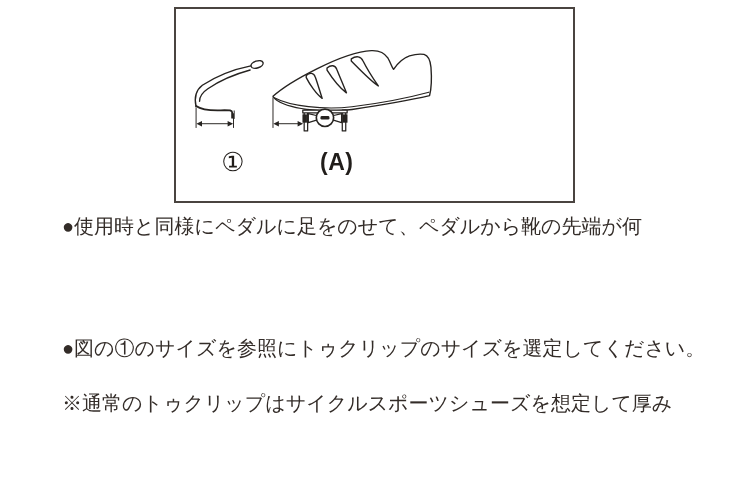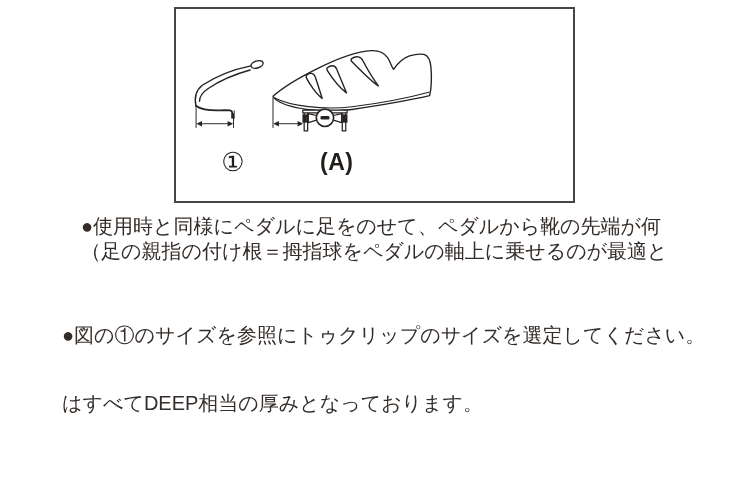--- a/index.html
+++ b/index.html
@@ -36,22 +36,22 @@
   }
   
   .para{
     position:absolute;
     left:62px;
     color:#332c28;
     font-size:20px;
     letter-spacing:0px;
     white-space:nowrap;
   }
-  #para1{top:214px;line-height:24.5px;margin-left:19px;}
-  #para2{top:323px;line-height:24.5px;}
+  #para1{top:214px;line-height:24.5px;}
+  #para2{top:336px;line-height:24.5px;}
   #para3{top:391px;line-height:25px;}
   .bold{font-weight:700;}
   .tline{display:block;}
 </style>
 </head>
 <body>
 
 <div id="page">
 
   <div id="figure-box">
@@ -125,24 +125,23 @@
         </g>
       </g>
     </svg>
 
     <span id="label-one" class="diagram-label">①</span>
     <span id="label-a" class="diagram-label">(A)</span>
   </div>
 
   <div id="para1" class="para">
     <span class="tline">●使用時と同様にペダルに足をのせて、ペダルから靴の先端が何</span>
-    <span class="tline">（足の親指の付け根＝拇指球をペダルの軸上に乗せるのが最適と</span>
   </div>
 
   <div id="para2" class="para">
     <span class="tline">●図の①のサイズを参照にトゥクリップのサイズを選定してください。</span>
   </div>
 
   <div id="para3" class="para">
-    <span class="tline">はすべてDEEP相当の厚みとなっております。</span>
+    <span class="tline">※通常のトゥクリップはサイクルスポーツシューズを想定して厚み</span>
   </div>
 
 </div>
 
 </body></html>

